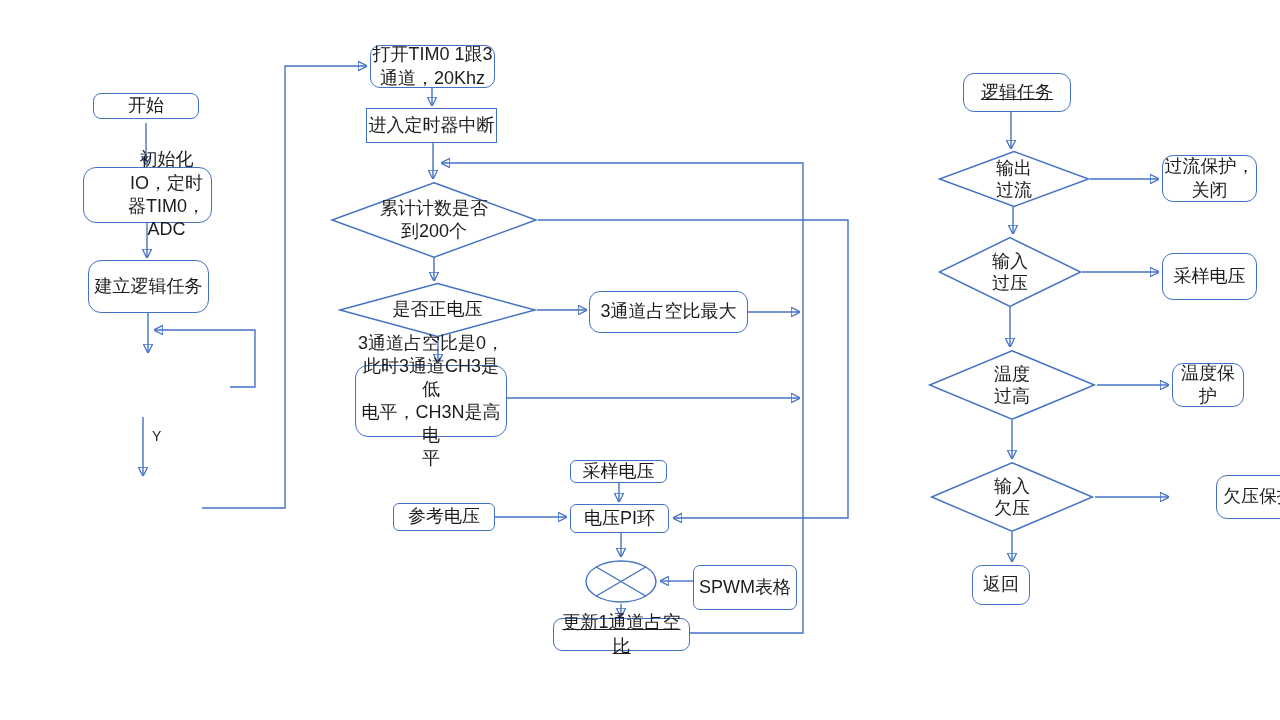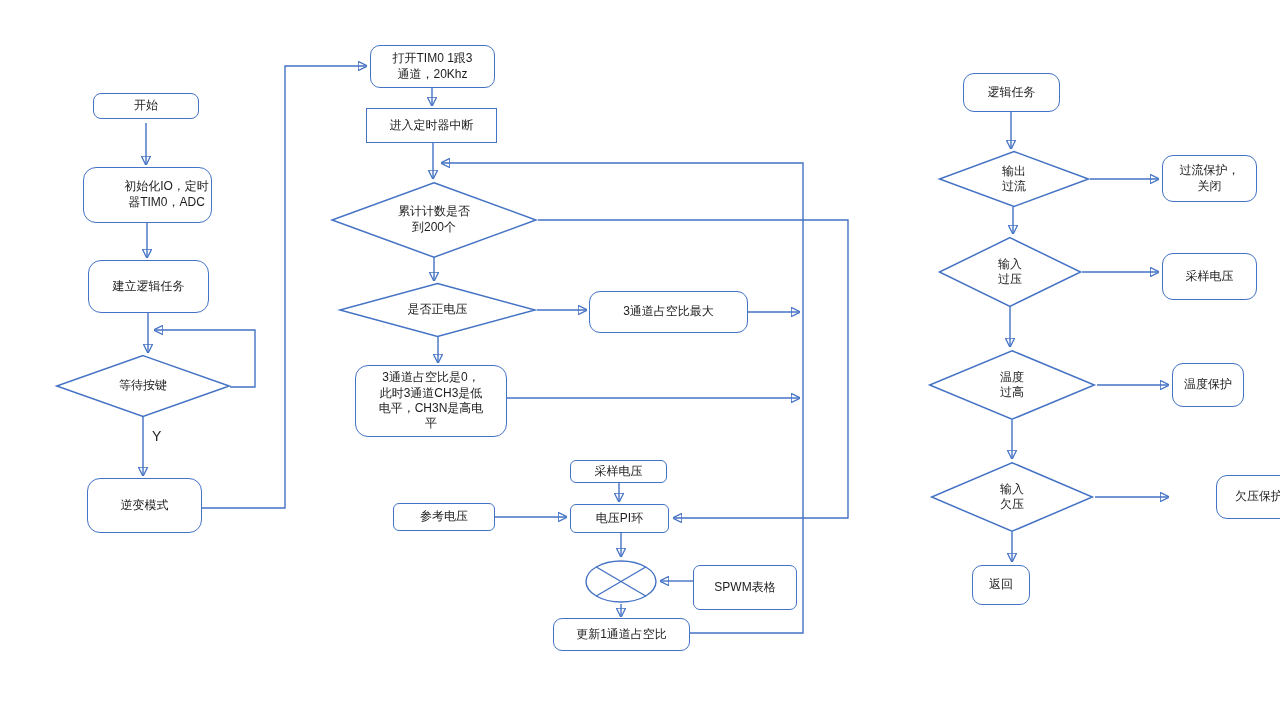--- a/index.html
+++ b/index.html
@@ -7,21 +7,21 @@
     width:1280px;height:720px;position:relative;overflow:hidden;
     background:#ffffff;
     font-family:"Liberation Sans","DejaVu Sans",sans-serif;
   }
   #canvas{position:absolute;left:0;top:0;width:1280px;height:720px;}
   #connectors{position:absolute;left:0;top:0;width:1280px;height:720px;}
   #connectors path{fill:none;stroke:#4472C4;stroke-width:1.4;}
   .node{
     position:absolute;box-sizing:border-box;
     display:flex;align-items:center;justify-content:center;
-    text-align:center;font-size:12px;line-height:1.3;color:#1c1c1c;
+    text-align:center;font-size:18px;line-height:1.3;color:#1c1c1c;
     white-space:pre-line;
   }
   .box{border:1.6px solid #4472C4;background:#ffffff;border-radius:10px;}
   .diamond{background:transparent;border:none;}
   .diamond > svg{position:absolute;left:0;top:0;width:100%;height:100%;overflow:visible;}
   .diamond polygon{fill:#ffffff;stroke:#4472C4;stroke-width:1.5;vector-effect:non-scaling-stroke;}
   .diamond span{position:relative;z-index:2;}
   .junction{background:transparent;border:none;}
   .junction svg{position:absolute;left:0;top:0;width:100%;height:100%;overflow:visible;}
   .junction ellipse, .junction line{fill:#ffffff;stroke:#4472C4;stroke-width:1.4;}
@@ -79,32 +79,23 @@
 
   <div class="node box" style="left:83px;top:167px;width:129px;height:56px;border-radius:13px;padding-left:38px;">
     <span>初始化IO，定时
 器TIM0，ADC</span>
   </div>
 
   <div class="node box" style="left:88px;top:260px;width:121px;height:53px;border-radius:13px;">
     <span>建立逻辑任务</span>
   </div>
 
-  <div class="node diamond" style="left:55px;top:355px;width:176px;height:62px;">
-    <svg viewBox="0 0 100 100" preserveAspectRatio="none">
-      <polygon points="50,1 99,50 50,99 1,50"></polygon>
-    </svg>
-    <span>等待按键</span>
-  </div>
 
   <div class="flow-label" style="left:152px;top:428px;">Y</div>
 
-  <div class="node box" style="left:87px;top:478px;width:115px;height:55px;border-radius:13px;">
-    <span>逆变模式</span>
-  </div>
 
   <div class="node box" style="left:370px;top:45px;width:125px;height:43px;border-radius:10px;">
     <span>打开TIM0 1跟3
 通道，20Khz</span>
   </div>
 
   <div class="node box" style="left:366px;top:108px;width:131px;height:35px;border-radius:0;">
     <span>进入定时器中断</span>
   </div>
 
@@ -151,25 +142,25 @@
       <ellipse cx="36" cy="21.5" rx="35" ry="20.5"></ellipse>
       <line x1="11.3" y1="7" x2="60.7" y2="36"></line>
       <line x1="60.7" y1="7" x2="11.3" y2="36"></line>
     </svg>
   </div>
 
   <div class="node box" style="left:693px;top:565px;width:104px;height:45px;border-radius:7px;">
     <span>SPWM表格</span>
   </div>
 
-  <div class="node box" style="left:553px;top:618px;width:137px;height:33px;border-radius:9px;">
+  <div class="node box" style="left:553px;top:618px;width:137px;height:33px;border-radius:9px;text-decoration:underline;">
     <span>更新1通道占空比</span>
   </div>
 
-  <div class="node box" style="left:963px;top:73px;width:97px;height:39px;border-radius:11px;">
+  <div class="node box" style="left:963px;top:73px;width:108px;height:39px;border-radius:11px;text-decoration:underline;">
     <span>逻辑任务</span>
   </div>
 
   <div class="node box" style="left:1162px;top:155px;width:95px;height:47px;border-radius:11px;">
     <span>过流保护，
 关闭</span>
   </div>
 
   <div class="node diamond" style="left:938px;top:151px;width:152px;height:56px;line-height:1.25;">
     <svg viewBox="0 0 100 100" preserveAspectRatio="none">

